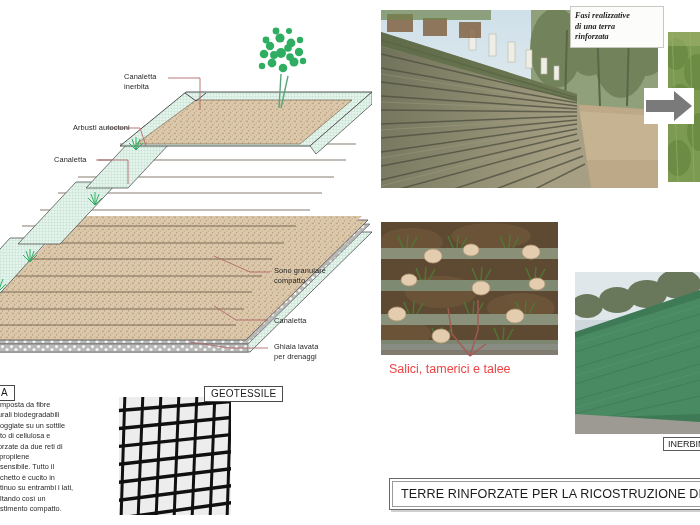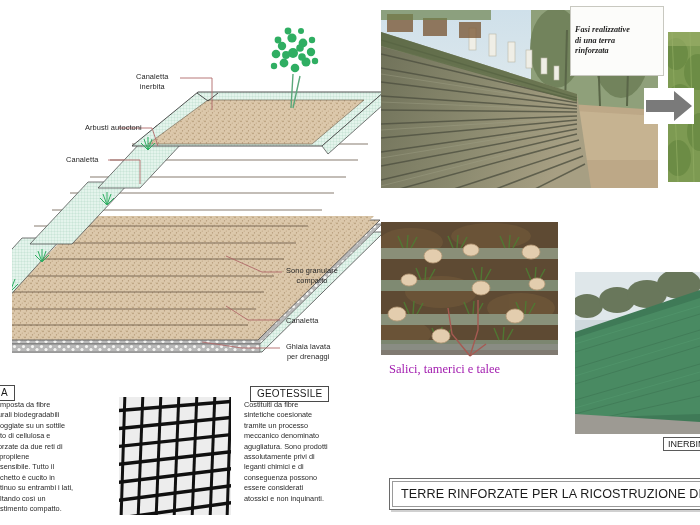--- a/index.html
+++ b/index.html
@@ -3,21 +3,21 @@
 <meta charset="utf-8">
 <style>
   html,body{margin:0;padding:0;}
   body{
     width:700px;height:525px;overflow:hidden;background:#ffffff;
     font-family:"Liberation Sans",sans-serif;position:relative;
   }
   .slide{position:absolute;inset:0;background:#fff;}
 
   
-  #diagram{position:absolute;left:12px;top:0;width:372px;height:385px;text-align:center;}
+  #diagram{position:absolute;left:0;top:0;width:372px;height:385px;}
   #diagram svg{display:block;}
 
   .lbl{
     position:absolute;color:#252525;font-size:7.4px;line-height:9.5px;
     font-family:"Liberation Sans",sans-serif;letter-spacing:.1px;
     white-space:pre-line;
   }
 
   
   .boxtag{
@@ -35,26 +35,26 @@
     position:absolute;left:119px;top:397px;width:112px;height:118px;
     background:#f2f2f2;overflow:hidden;
   }
 
   
   .photo{position:absolute;overflow:hidden;background:#cfcfcf;}
 
   .captionbox{
     position:absolute;background:#fcfcfa;border:1px solid #c8c8c0;
     font-family:"Liberation Serif",serif;font-style:italic;font-weight:bold;
-    font-size:8.2px;line-height:10.6px;color:#1d1d1d;padding:18px 4px;
+    font-size:8.2px;line-height:10.6px;color:#1d1d1d;padding:4px 4px;
     white-space:pre-line;
   }
   .photocap{
-    position:absolute;font-size:12.5px;color:#a21caf;
-    font-family:Liberation Serif, serif;
+    position:absolute;font-size:12.5px;color:#ef4444;
+    font-family:Liberation Sans, sans-serif;
   }
 
   
   #arrow{position:absolute;left:644px;top:88px;width:50px;height:36px;}
 
   
   #titlebar{
     position:absolute;left:389px;top:478px;width:330px;height:30px;
     border:1px solid #6a6a6a;background:#ffffff;
     box-shadow:2px 2px 0 rgba(120,120,120,.35);
@@ -238,31 +238,21 @@
           <line x1="42" y1="-6" x2="37" y2="124"></line>
           <line x1="60" y1="-6" x2="55" y2="124"></line>
           <line x1="78" y1="-6" x2="73" y2="124"></line>
           <line x1="96" y1="-6" x2="91" y2="124"></line>
           <line x1="112" y1="-6" x2="108" y2="124"></line>
         </g>
       </g>
     </svg>
   </div>
 
-  <div class="boxtag" style="left:204px;top:386px;margin-left:46px;">GEOTESSILE</div>
-  <div class="bodytxt" style="left:244px;top:400px;width:124px;">Costituiti da fibre
-sintetiche coesionate
-tramite un processo
-meccanico denominato
-agugliatura. Sono prodotti
-assolutamente privi di
-leganti chimici e di
-conseguenza possono
-essere considerati
-atossici e non inquinanti.</div>
+  <div class="boxtag" style="left:204px;top:386px;">GEOTESSILE</div>
 
   <div class="photo" style="left:381px;top:10px;width:277px;height:178px;">
     <svg width="277" height="178" viewBox="0 0 277 178" preserveAspectRatio="none">
       <defs>
         <linearGradient id="skyg" x1="0" y1="0" x2="0" y2="1">
           <stop offset="0" stop-color="#cfe0ea"></stop>
             <stop offset="1" stop-color="#eef2f0"></stop>
         </linearGradient>
         <linearGradient id="wallg" x1="0" y1="0" x2="1" y2="0.25">
           <stop offset="0" stop-color="#6f7159"></stop>

